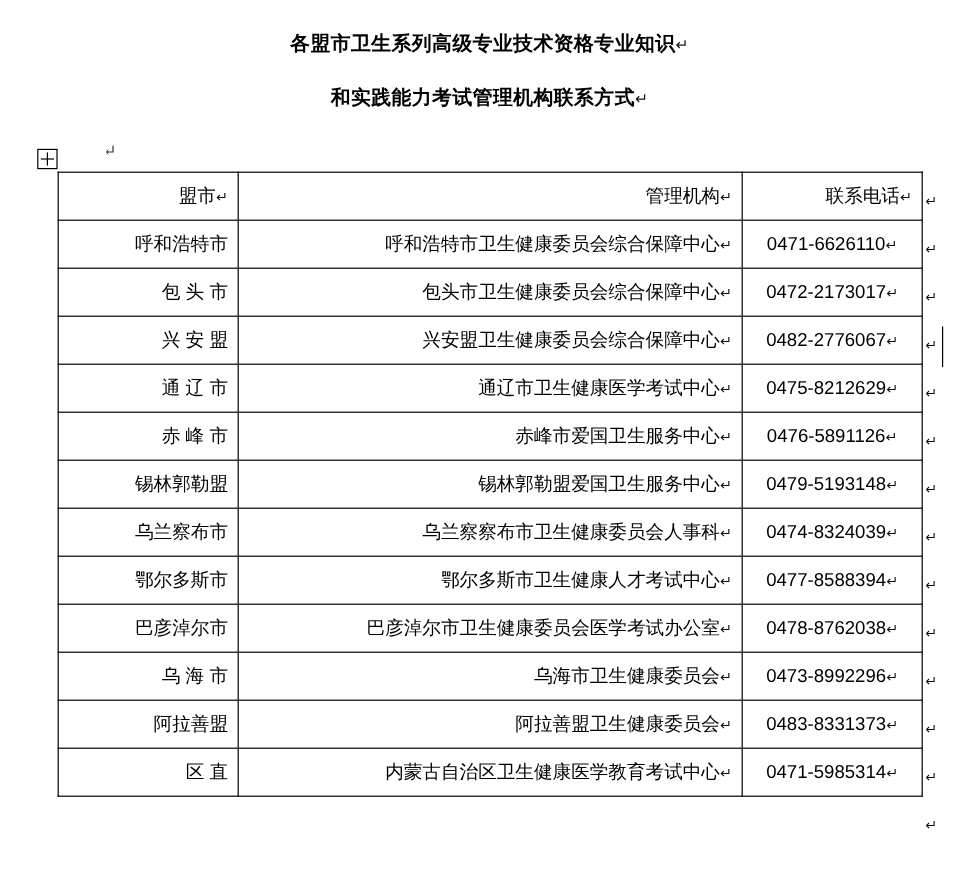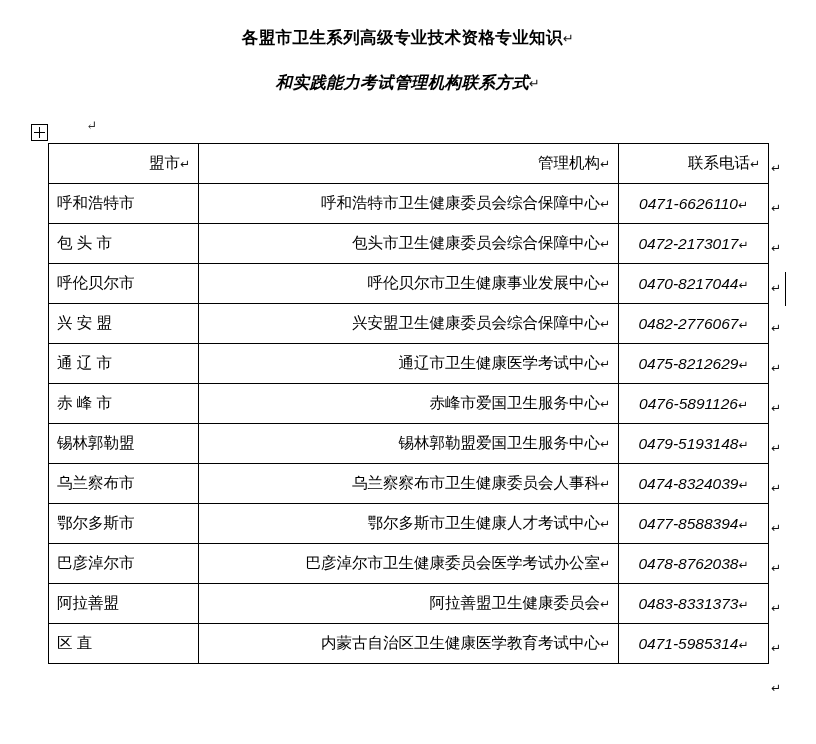--- a/index.html
+++ b/index.html
@@ -32,21 +32,20 @@
     line-height: 1.9;
     font-family: "Liberation Sans", "DejaVu Sans", sans-serif;
   }
   .pilcrow {
     font-weight: normal;
     font-size: 13px;
     color: #111;
   }
   .title-line:nth-child(2) {
     margin-top: 14px;
-    font-style: italic;
   }
   .blank-mark {
     position: absolute;
     left: 86px;
     top: 118px;
     font-size: 13px;
     color: #333;
   }
   .table-handle {
     position: absolute;
@@ -95,30 +94,29 @@
   }
   col.c-region { width: 150px; }
   col.c-org { width: 420px; }
   col.c-phone { width: 150px; }
 
   .header-row td {
     text-align: right;
     height: 46px;
   }
   .cell-region {
-    text-align: left;
+    text-align: right;
   }
   .cell-org {
     text-align: right;
     padding-left: 10px;
   }
   .cell-phone {
     text-align: center;
     font-family: "Liberation Sans", "DejaVu Sans", sans-serif;
-    font-style: italic;
   }
   .mk {
     font-size: 12px;
     color: #111;
     font-family: "DejaVu Sans", sans-serif;
   }
   .row-marks {
     position: absolute;
     left: 771px;
     top: 143px;
@@ -175,25 +173,20 @@
         <td class="cell-region"><span>呼和浩特市</span></td>
         <td class="cell-org"><span>呼和浩特市卫生健康委员会综合保障中心</span><span class="mk">↵</span></td>
         <td class="cell-phone"><span>0471-6626110</span><span class="mk">↵</span></td>
       </tr>
       <tr>
         <td class="cell-region"><span>包  头  市</span></td>
         <td class="cell-org"><span>包头市卫生健康委员会综合保障中心</span><span class="mk">↵</span></td>
         <td class="cell-phone"><span>0472-2173017</span><span class="mk">↵</span></td>
       </tr>
       <tr>
-        <td class="cell-region"><span>呼伦贝尔市</span></td>
-        <td class="cell-org"><span>呼伦贝尔市卫生健康事业发展中心</span><span class="mk">↵</span></td>
-        <td class="cell-phone"><span>0470-8217044</span><span class="mk">↵</span></td>
-      </tr>
-      <tr>
         <td class="cell-region"><span>兴  安  盟</span></td>
         <td class="cell-org"><span>兴安盟卫生健康委员会综合保障中心</span><span class="mk">↵</span></td>
         <td class="cell-phone"><span>0482-2776067</span><span class="mk">↵</span></td>
       </tr>
       <tr>
         <td class="cell-region"><span>通  辽  市</span></td>
         <td class="cell-org"><span>通辽市卫生健康医学考试中心</span><span class="mk">↵</span></td>
         <td class="cell-phone"><span>0475-8212629</span><span class="mk">↵</span></td>
       </tr>
       <tr>
@@ -213,20 +206,25 @@
       </tr>
       <tr>
         <td class="cell-region"><span>鄂尔多斯市</span></td>
         <td class="cell-org"><span>鄂尔多斯市卫生健康人才考试中心</span><span class="mk">↵</span></td>
         <td class="cell-phone"><span>0477-8588394</span><span class="mk">↵</span></td>
       </tr>
       <tr>
         <td class="cell-region"><span>巴彦淖尔市</span></td>
         <td class="cell-org"><span>巴彦淖尔市卫生健康委员会医学考试办公室</span><span class="mk">↵</span></td>
         <td class="cell-phone"><span>0478-8762038</span><span class="mk">↵</span></td>
+      </tr>
+      <tr>
+        <td class="cell-region"><span>乌  海  市</span></td>
+        <td class="cell-org"><span>乌海市卫生健康委员会</span><span class="mk">↵</span></td>
+        <td class="cell-phone"><span>0473-8992296</span><span class="mk">↵</span></td>
       </tr>
       <tr>
         <td class="cell-region"><span>阿拉善盟</span></td>
         <td class="cell-org"><span>阿拉善盟卫生健康委员会</span><span class="mk">↵</span></td>
         <td class="cell-phone"><span>0483-8331373</span><span class="mk">↵</span></td>
       </tr>
       <tr>
         <td class="cell-region"><span>区    直</span></td>
         <td class="cell-org"><span>内蒙古自治区卫生健康医学教育考试中心</span><span class="mk">↵</span></td>
         <td class="cell-phone"><span>0471-5985314</span><span class="mk">↵</span></td>

